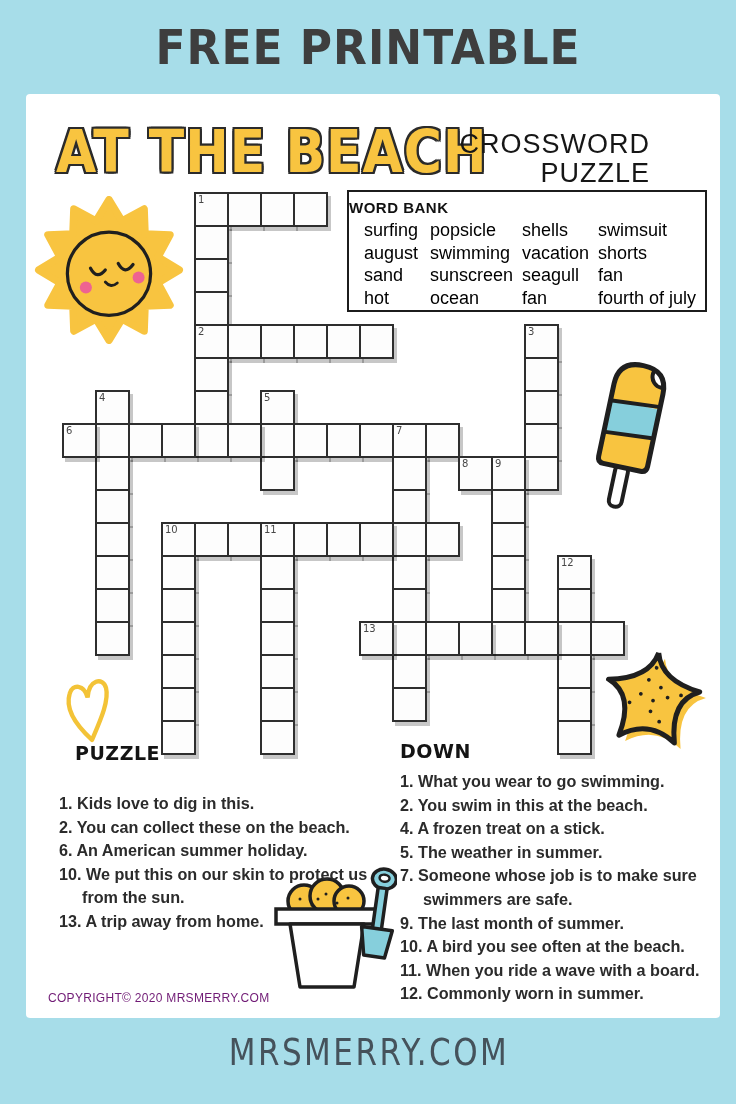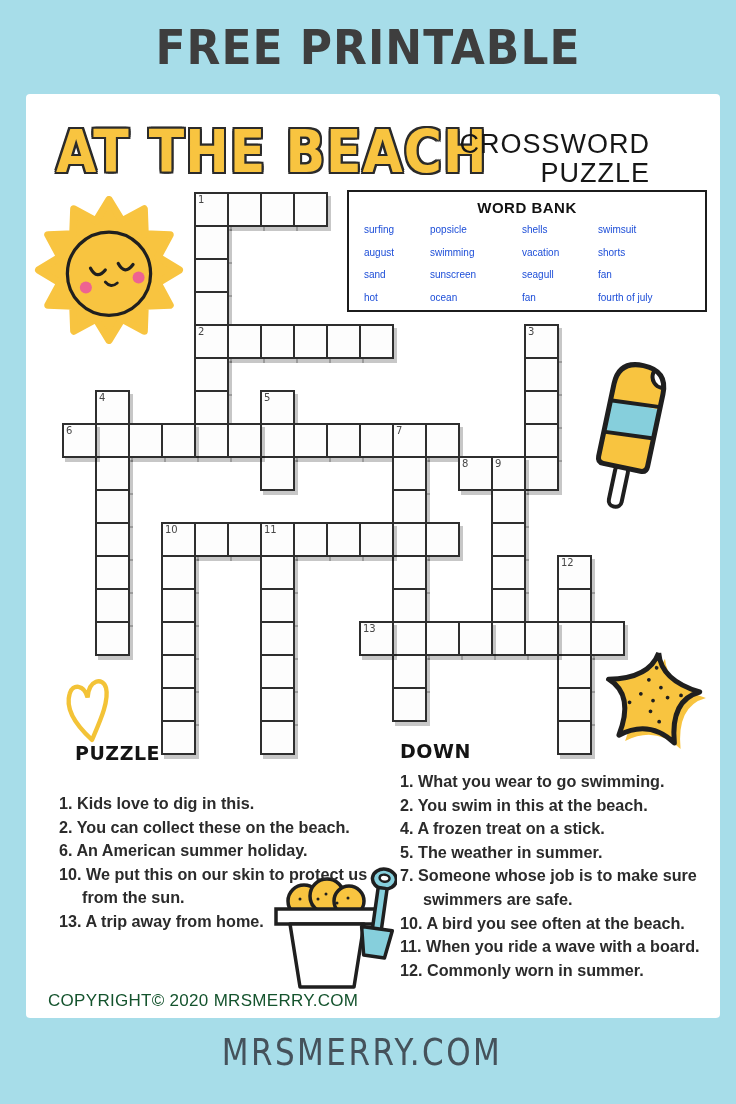--- a/index.html
+++ b/index.html
@@ -33,45 +33,45 @@
     white-space:nowrap;
   }
   .puzzle-subtitle{
     position:absolute;top:36px;right:70px;text-align:right;
     font-size:27px;line-height:29px;letter-spacing:1px;color:#161616;
   }
   .wordbank{
     position:absolute;left:321px;top:96px;width:360px;height:122px;
     border:2px solid #1c1c1c;background:#fff;padding-top:7px;
   }
-  .wb-title{text-align:center;font-weight:bold;font-size:15px;letter-spacing:.5px;color:#111;}
+  .wb-title{font-weight:bold;font-size:15px;letter-spacing:.5px;color:#111;}
   .wb-grid{padding:3px 0 0 15px;}
   .wb-row{display:grid;grid-template-columns:66px 92px 76px auto;line-height:22.5px;}
-  .wb-word{font-size:10px;color:#1d4ed8;}
+  .wb-word{font-size:18px;color:#000000;}
   .cw-cell{
     position:absolute;width:35px;height:35px;background:#FDFDFD;
     border:2px solid #2E2E2E;box-shadow:3px 4px 0 rgba(0,0,0,0.22);
   }
   .cw-num{
     position:absolute;top:0;left:2px;font-family:"DejaVu Sans",sans-serif;
     font-size:10px;color:#474747;line-height:12px;
   }
   .illo{position:absolute;}
   .clues-h{font-family:"DejaVu Sans",sans-serif;font-weight:800;font-size:19px;
     letter-spacing:.5px;color:#141414;position:absolute;}
   .clue-list{position:absolute;list-style:none;}
   .clue-list li{
     font-size:16.2px;line-height:23.6px;color:#2b2b2b;
     padding-left:23px;text-indent:-23px;font-weight:bold;
   }
   .copyright{
-    position:absolute;left:22px;top:897px;font-size:17px;letter-spacing:.3px;color:#14532d;
+    position:absolute;left:22px;top:897px;font-size:12px;letter-spacing:.3px;color:#701a75;
   }
   .footer{
-    position:absolute;left:0;top:1030px;width:724px;text-align:center;
+    position:absolute;left:7px;top:1030px;width:724px;text-align:center;
   }
   .footer-site{
     display:inline-block;font-family:"DejaVu Sans",sans-serif;font-size:31px;
     letter-spacing:2.5px;color:#45525B;transform:scaleY(1.22);transform-origin:top center;
   }
 </style>
 </head>
 <body style="--bg: #A7DDE9; --card: #FFFFFF; --yellow: #F8C440; --teal: #86CFDC; --pink: #EE6392; --ink: #2E2E2E;">
 
 <div class="banner">
@@ -319,20 +319,21 @@
       <li>13. A trip away from home.</li>
     </ul>
 
   <h2 class="clues-h" style="left:374px;top:646px;">DOWN</h2>
   <ul class="clue-list" id="down-list" style="left:374px;top:676px;width:322px;">
       <li>1. What you wear to go swimming.</li>
       <li>2. You swim in this at the beach.</li>
       <li>4. A frozen treat on a stick.</li>
       <li>5. The weather in summer.</li>
       <li>7. Someone whose job is to make sure swimmers are safe.</li>
+      <li>9. The last month of summer.</li>
       <li>10. A bird you see often at the beach.</li>
       <li>11. When you ride a wave with a board.</li>
       <li>12. Commonly worn in summer.</li>
     </ul>
 
   <div class="copyright">COPYRIGHT© 2020 MRSMERRY.COM</div>
 </div>
 
 <div class="footer">
   <span class="footer-site">MRSMERRY.COM</span>

